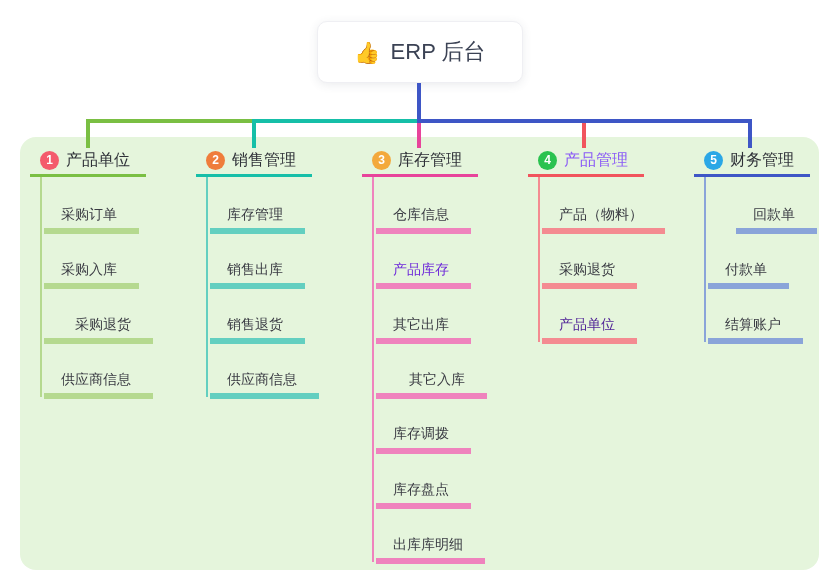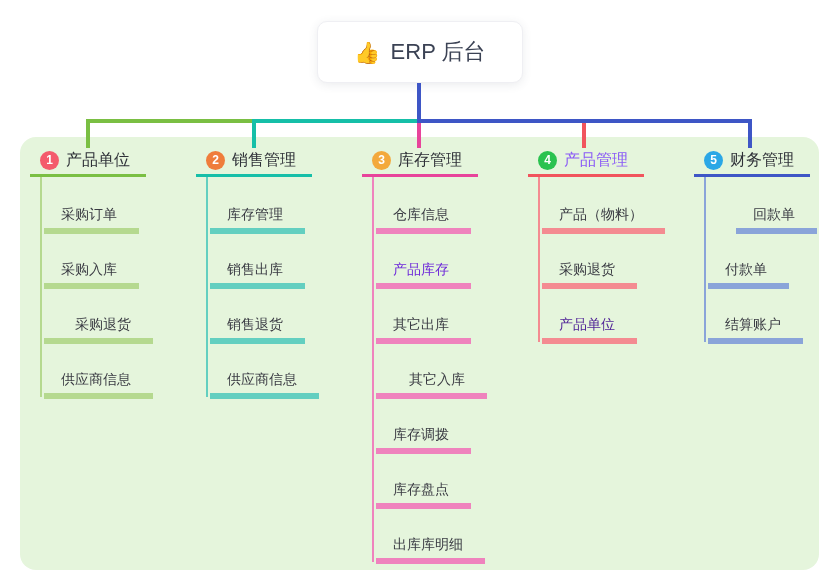--- a/index.html
+++ b/index.html
@@ -108,21 +108,21 @@
         <div class="branch-title" style="border-bottom-color: rgb(232, 68, 155);">
           <span class="badge" style="background: rgb(243, 169, 60);">3</span>
           <span class="branch-label" style="color: rgb(47, 49, 56);">库存管理</span>
         </div>
         <div class="children">
           <div class="vline" style="background: rgb(239, 131, 189); height: 385px;"></div>
           <div class="child" style="top: 23px; border-bottom-color: rgb(239, 131, 189);"><span class="child-label" style="color: rgb(58, 59, 67);">仓库信息</span></div>
           <div class="child" style="top: 78px; border-bottom-color: rgb(239, 131, 189);"><span class="child-label" style="color: #6d28d9;">产品库存</span></div>
           <div class="child" style="top: 133px; border-bottom-color: rgb(239, 131, 189);"><span class="child-label" style="color: rgb(58, 59, 67);">其它出库</span></div>
           <div class="child" style="top: 188px; border-bottom-color: rgb(239, 131, 189); padding-left: 16px;"><span class="child-label" style="color: rgb(58, 59, 67);">其它入库</span></div>
-          <div class="child" style="top: 243px; border-bottom-color: rgb(239, 131, 189);"><span class="child-label" style="color: rgb(58, 59, 67);">库存调拨</span></div>
+          <div class="child" style="top: 243px; border-bottom-color: rgb(239, 131, 189); font-family: Liberation Serif, serif;"><span class="child-label" style="color: rgb(58, 59, 67);">库存调拨</span></div>
           <div class="child" style="top: 298px; border-bottom-color: rgb(239, 131, 189);"><span class="child-label" style="color: rgb(58, 59, 67);">库存盘点</span></div>
           <div class="child" style="top: 353px; border-bottom-color: rgb(239, 131, 189);"><span class="child-label" style="color: rgb(58, 59, 67);">出库库明细</span></div>
         </div>
       </div>
       <div class="branch" style="left: 528px;">
         <div class="branch-title" style="border-bottom-color: rgb(241, 84, 93);">
           <span class="badge" style="background: rgb(42, 194, 79);">4</span>
           <span class="branch-label" style="color: #8b5cf6;">产品管理</span>
         </div>
         <div class="children">

